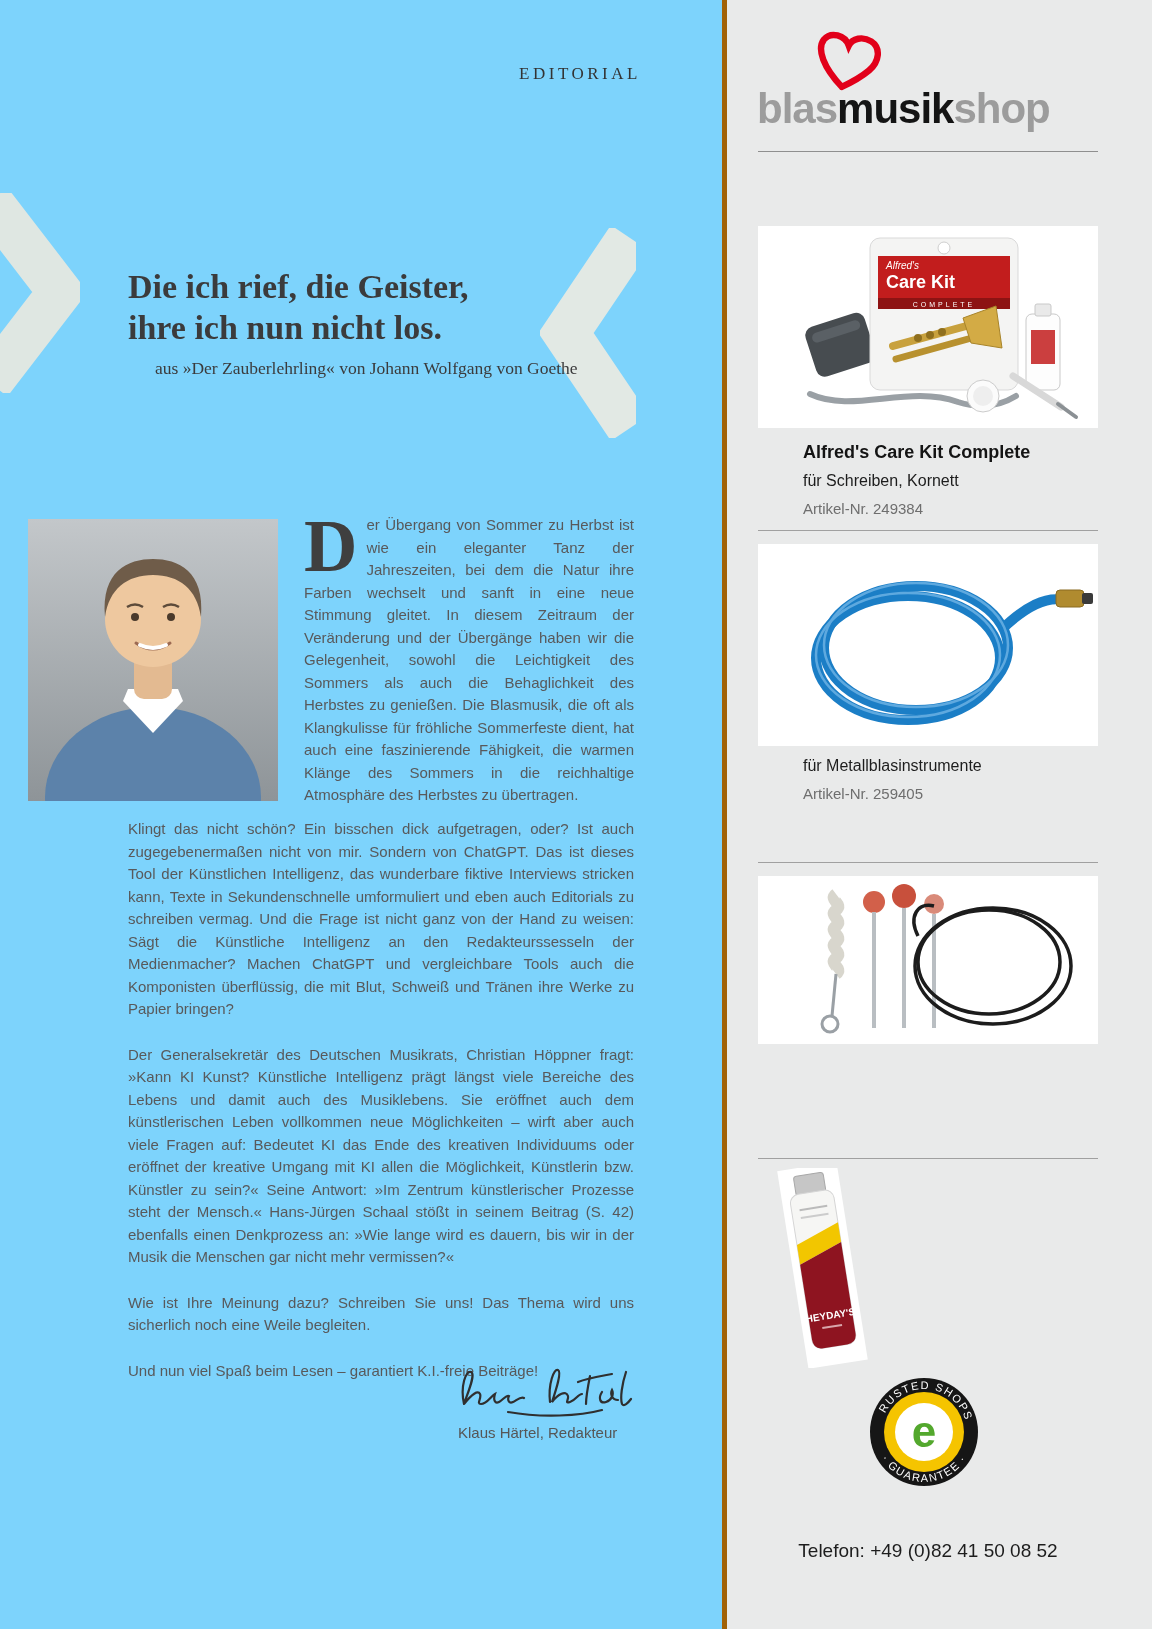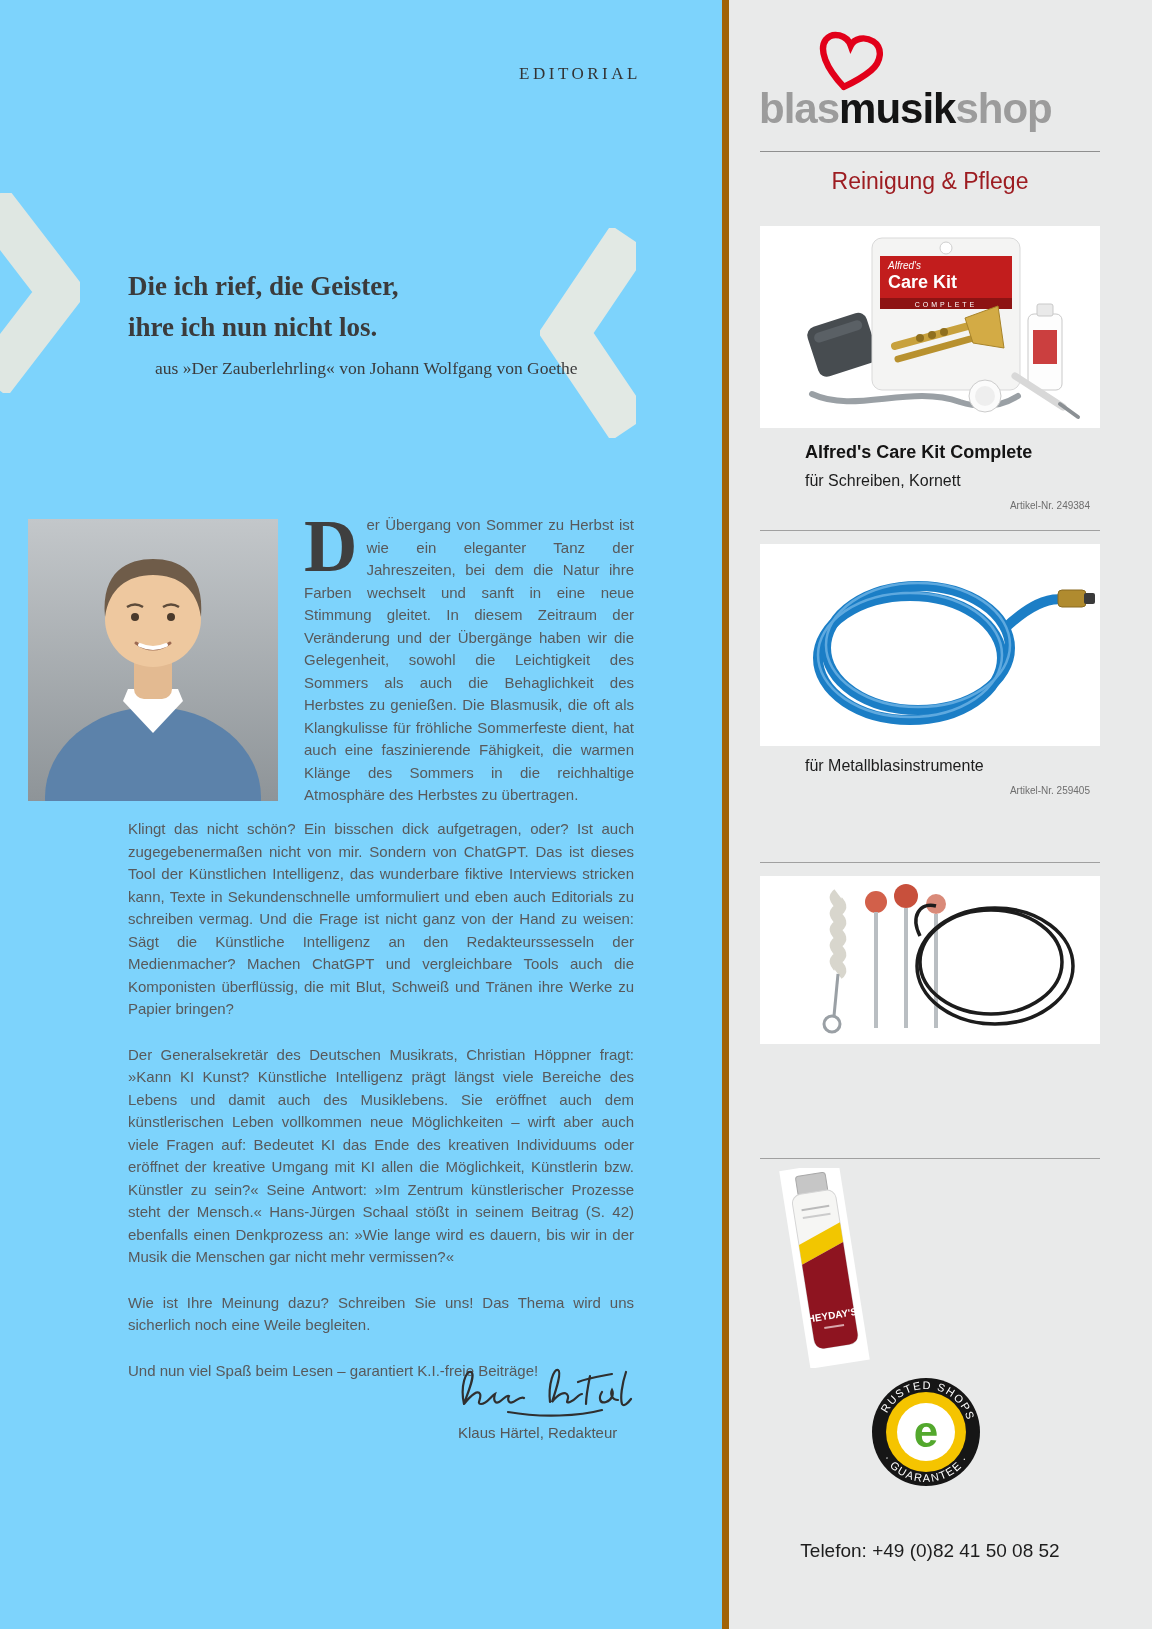--- a/index.html
+++ b/index.html
@@ -24,21 +24,21 @@
     font-size:17px; letter-spacing:3.5px; color:#333;
     z-index:2;
   }
   .chevron { position:absolute; z-index:0; }
   .chevron.left { left:0; top:193px; }
   .chevron.right { left:540px; top:228px; }
 
   .quote {
     position:absolute; left:128px; top:266px; z-index:2;
     font-family:"Liberation Serif", serif;
-    font-weight:bold; font-size:27px; line-height:41px; color:#3b3b3c;
+    font-weight:bold; font-size:34px; line-height:41px; color:#3b3b3c;
   }
   .quote-attribution {
     position:absolute; left:155px; top:358px; z-index:2;
     font-family:"Liberation Serif", serif;
     font-size:17.5px; color:#3b3b3c;
   }
 
   .portrait {
     position:absolute; left:28px; top:519px;
     width:250px; height:282px; overflow:hidden;
@@ -63,21 +63,21 @@
   .author-caption {
     position:absolute; left:458px; top:1424px;
     font-size:15px; color:#565656;
   }
 
   
   .sidebar {
     position:absolute; left:722px; top:0;
     width:430px; height:1629px;
     background:#e9eaea;
-    border-left:7px solid #a16207;
+    border-left:5px solid #a16207;
   }
   .logo { position:absolute; left:30px; top:86px; width:345px;
     font-size:42px; font-weight:bold; letter-spacing:-1px; line-height:46px; }
   .logo .gray { color:#9c9c9c; }
   .logo .black { color:#141414; }
   .logo-icon { position:absolute; left:78px; top:30px; }
   .logo-rule { position:absolute; left:31px; top:151px; width:340px; height:1px; background:#8f8f8f; }
   .category-title {
     position:absolute; left:31px; top:168px; width:340px;
     text-align:center; font-size:23px; color:#9d1c21;
@@ -91,21 +91,21 @@
   .product-text { position:absolute; left:76px; width:285px; }
   .txt-1 { top:440px; }
   .txt-2 { top:750px; }
   .txt-3 { top:1056px; }
   .txt-4 { left:142px; top:1202px; width:235px; }
   .product-name {
     font-size:18px; font-weight:bold; color:#141414;
     line-height:25px; white-space:pre-line;
   }
   .product-subtitle { margin-top:7px; font-size:16px; color:#1d1d1d; }
-  .product-artikel { margin-top:10px; font-size:10px; color:#6e6e6e;text-align:right; }
+  .product-artikel { margin-top:10px; font-size:15px; color:#6e6e6e; }
 
   .sb-divider { position:absolute; left:31px; width:340px; height:1px; background:#a0a0a0; }
   .div-1 { top:530px; }
   .div-2 { top:862px; }
   .div-3 { top:1158px; }
 
   .trust-badge { position:absolute; left:141px; top:1376px; }
   .website {
     position:absolute; left:31px; top:1496px; width:340px;
     text-align:center; font-size:27px; font-weight:bold; color:#111;
@@ -186,21 +186,20 @@
 
     <svg class="logo-icon" width="86" height="64" viewBox="0 0 100 80">
       <path d="M50,72 C22,54 8,34 14,20 C20,8 38,8 46,20 C48,10 60,4 72,8 C86,13 88,30 78,44 C70,55 60,64 50,72" fill="none" stroke="#e2001a" stroke-width="8" stroke-linecap="round" transform="rotate(14 50 40)"></path>
     </svg>
 
     <div class="logo">
       <span class="gray">blas</span><span class="black">musik</span><span class="gray">shop</span>
     </div>
     <div class="logo-rule"></div>
 
-    <div class="category-title">Reinigung &amp; Pflege</div>
 
     <svg class="product-image img-1" width="340" height="202" viewBox="0 0 340 202">
       <rect width="340" height="202" fill="#ffffff"></rect>
       <g transform="rotate(-18 85 120)">
         <rect x="52" y="92" width="62" height="52" rx="9" fill="#474c50"></rect>
         <rect x="58" y="99" width="50" height="10" rx="5" fill="#5a6065"></rect>
       </g>
       <rect x="112" y="12" width="148" height="152" rx="10" fill="#f4f4f3" stroke="#d9d9d9"></rect>
       <circle cx="186" cy="22" r="6" fill="#ffffff" stroke="#cfcfcf"></circle>
       <rect x="120" y="30" width="132" height="42" fill="#c21d1d"></rect>

